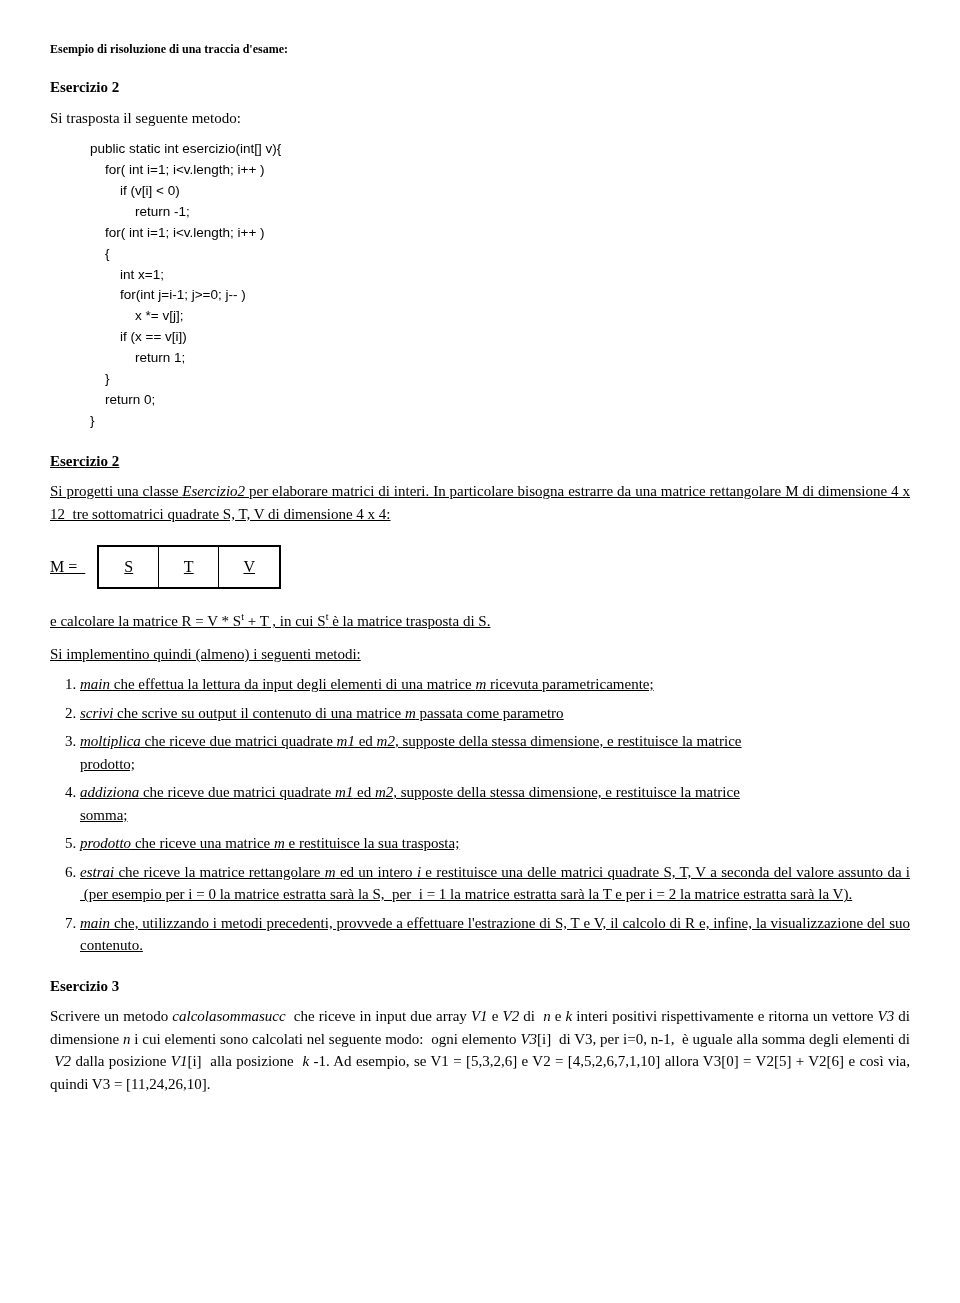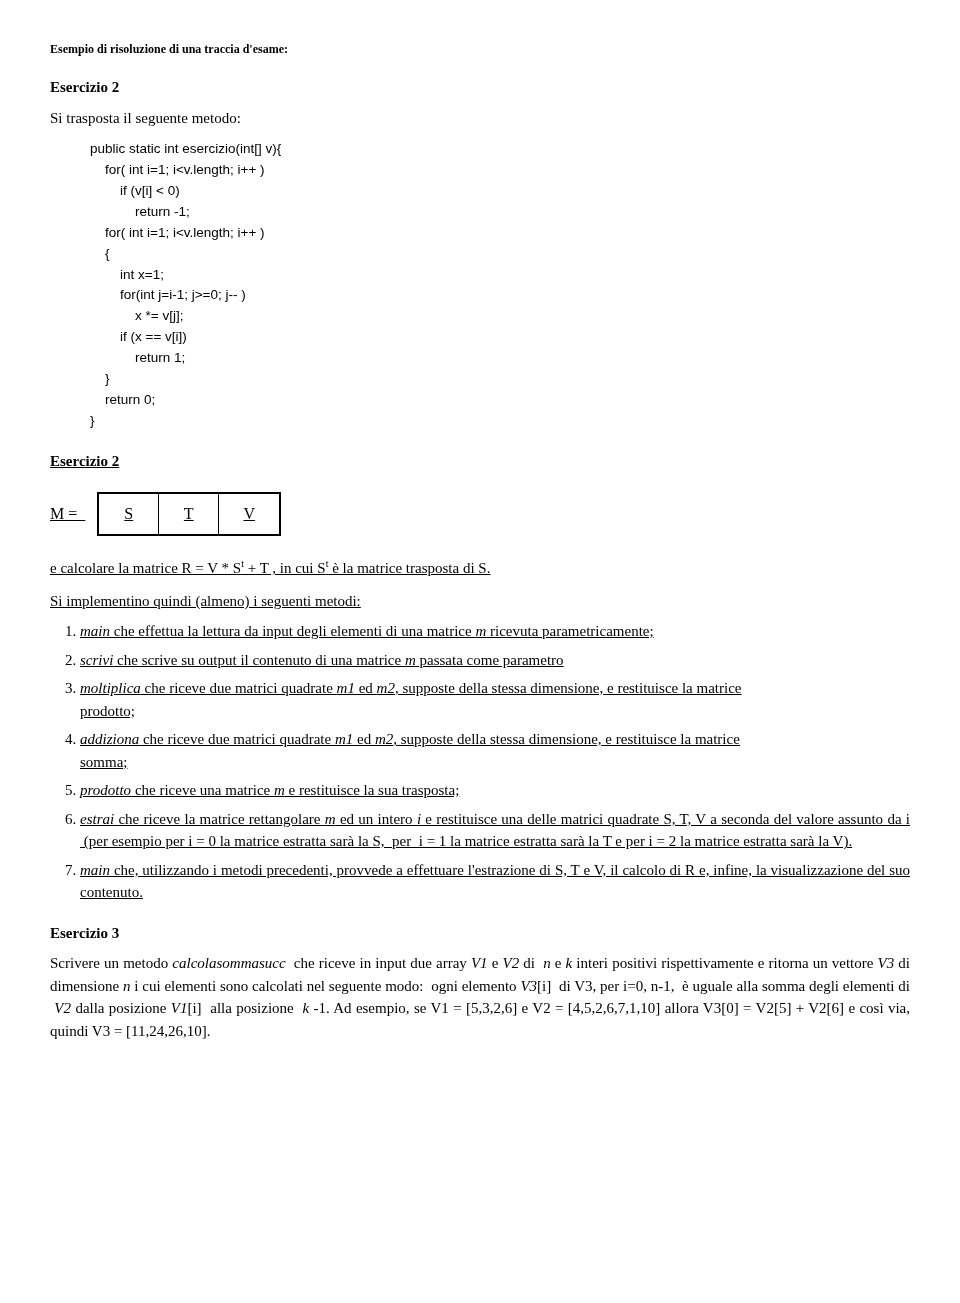--- a/index.html
+++ b/index.html
@@ -95,20 +95,21 @@
             x *= v[j];
         if (x == v[i])
             return 1;
     }
     return 0;
 }</div>
 </div>
 
 <div style="margin-top:18px;text-decoration:underline;">
   <p class="section-title">Esercizio 2</p>
+  <p>Si progetti una classe <em>Esercizio2</em> per elaborare matrici di interi. In particolare bisogna estrarre da una matrice rettangolare M di dimensione 4 x 12&nbsp; tre sottomatrici quadrate S, T, V di dimensione 4 x 4:</p>
 
   <div class="matrix-container">
     <span class="matrix-label">M =&nbsp;&nbsp;</span>
     <div class="matrix-box">
       <div class="matrix-cell">S</div>
       <div class="matrix-cell">T</div>
       <div class="matrix-cell">V</div>
     </div>
   </div>
 

